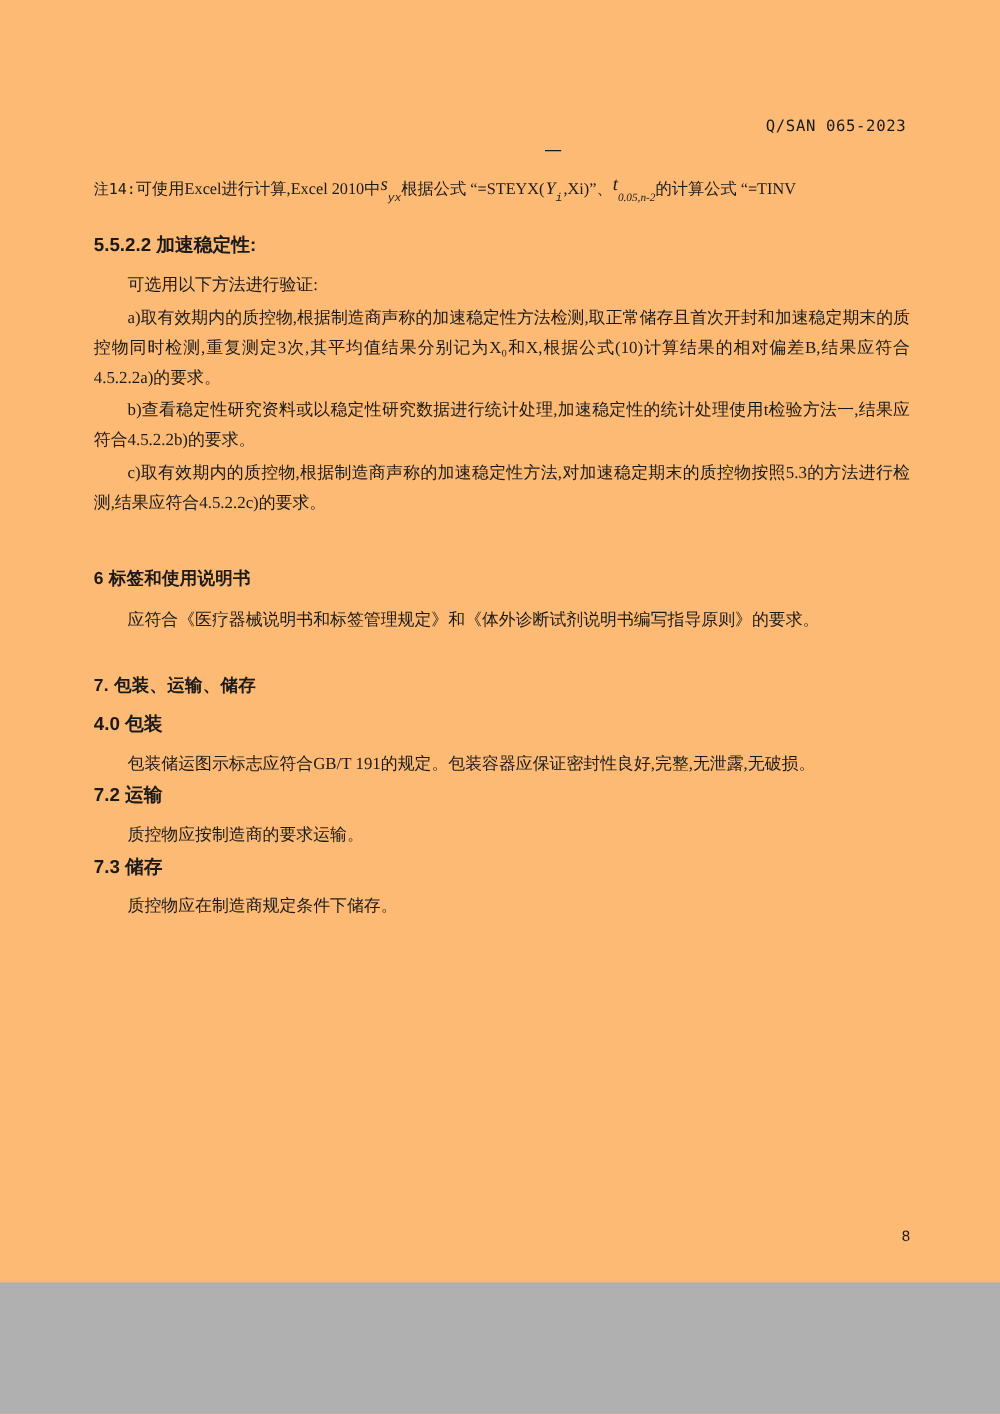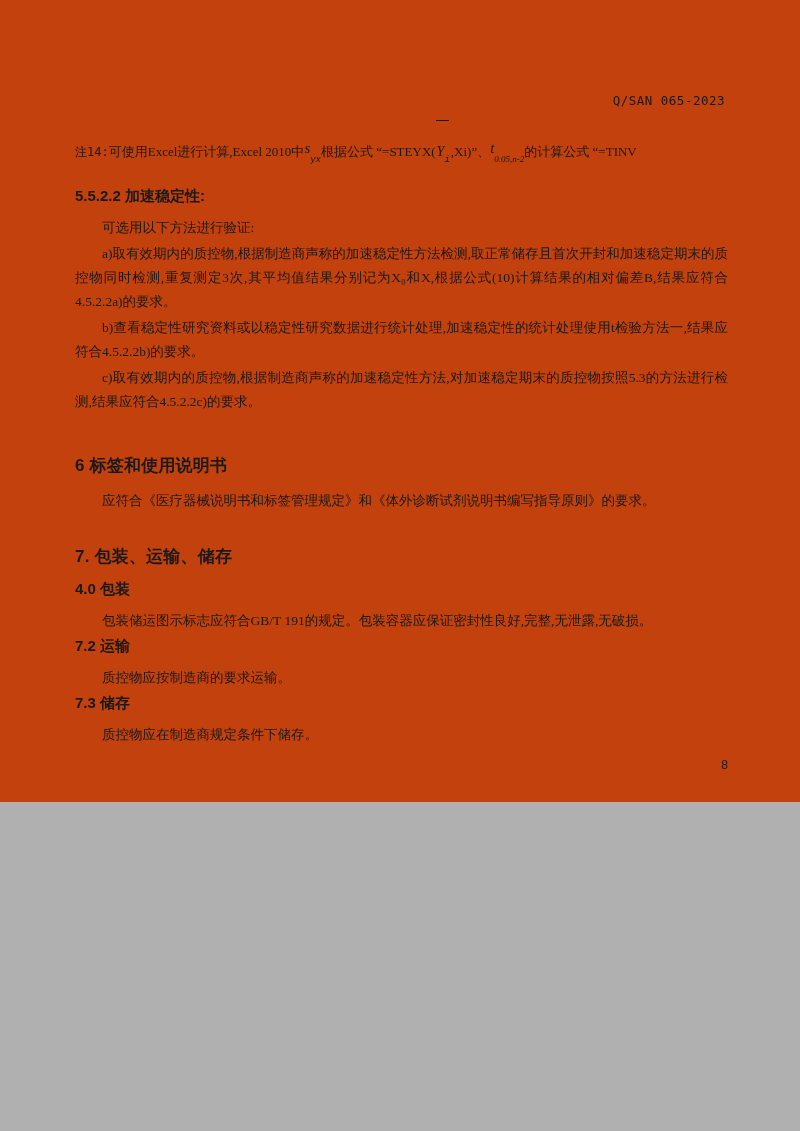--- a/index.html
+++ b/index.html
@@ -2,22 +2,22 @@
 <html><head>
 <meta charset="utf-8">
 <style>
   html, body {
     margin: 0;
     padding: 0;
     background: #b0b0b0;
   }
   .page {
     width: 800px;
-    height: 802px;
-    background: #c2410c;
+    height: 1026px;
+    background: #fdba74;
     position: relative;
     margin: 0 auto;
     box-sizing: border-box;
     font-family: "Liberation Serif", serif;
     color: #1a1a1a;
     overflow: hidden;
   }
   .header-code {
     position: absolute;
     top: 93px;
@@ -78,21 +78,21 @@
   .ybar .bar {
     position: absolute;
     left: 0;
     right: 2px;
     top: -2px;
     height: 1px;
     background: #1a1a1a;
   }
   h2.section {
     font-family: "Liberation Sans", sans-serif;
-    font-size: 17px;
+    font-size: 14px;
     font-weight: bold;
     margin: 22px 0 12px 0;
     letter-spacing: 0.2px;
   }
   h3.sub-section {
     font-family: "Liberation Sans", sans-serif;
     font-size: 15px;
     font-weight: bold;
     margin: 4px 0 10px 0;
   }

